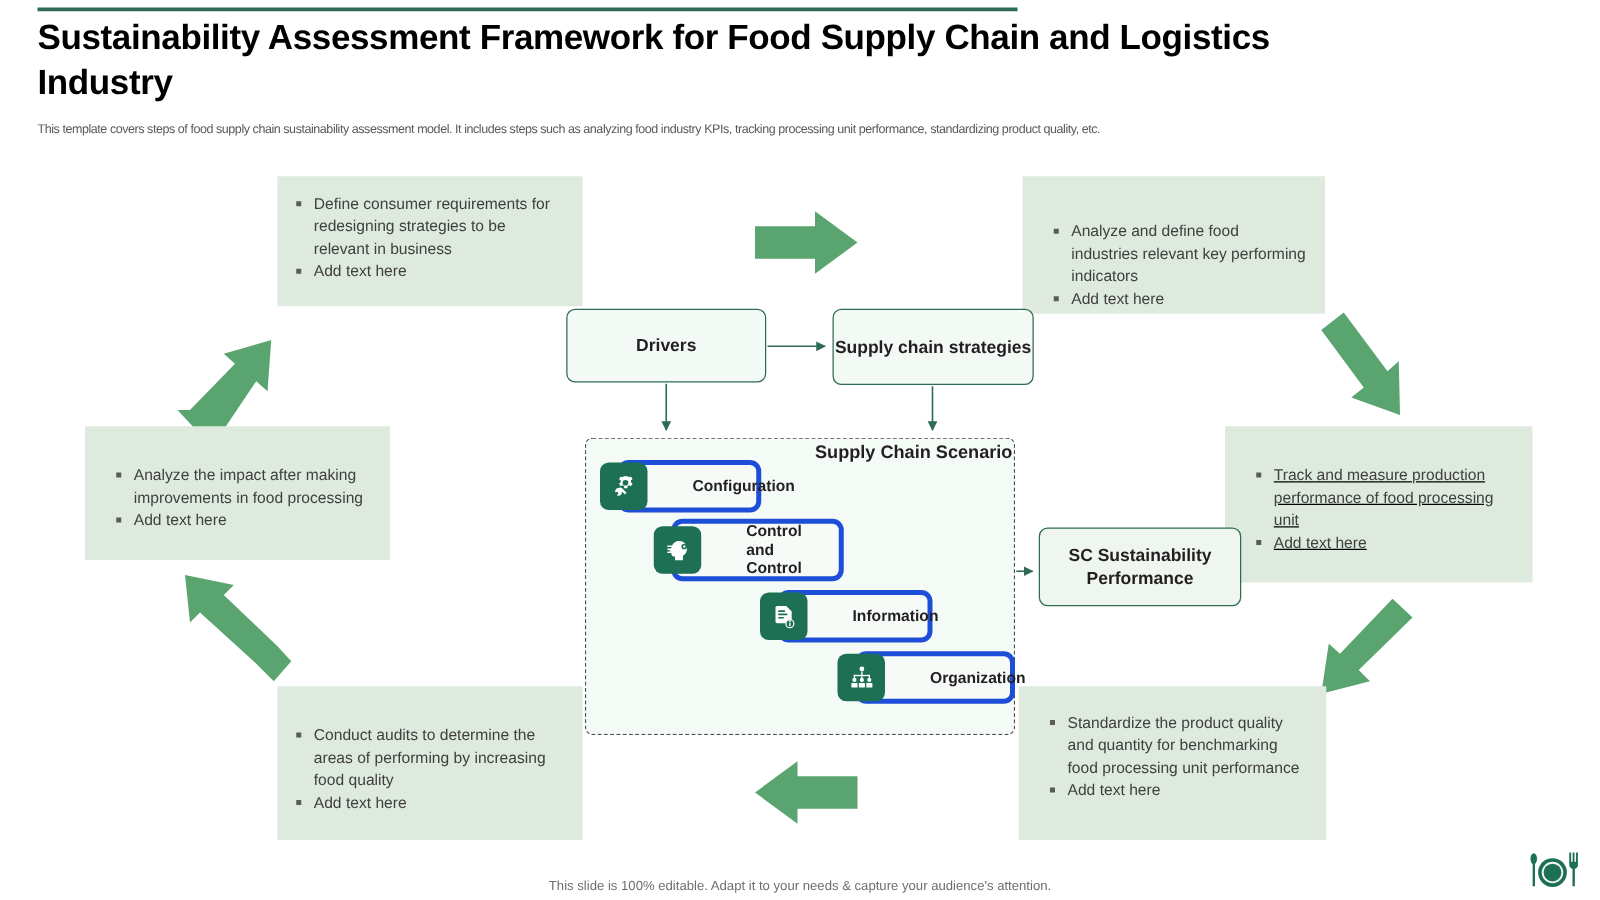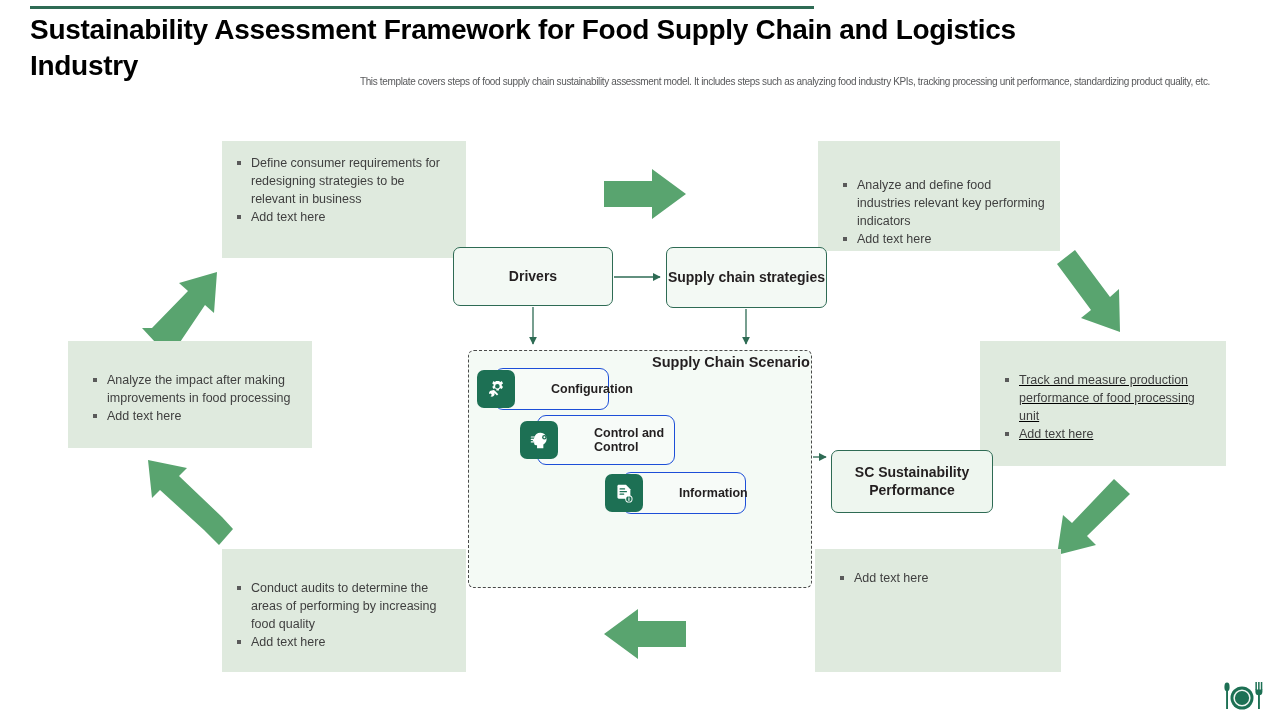--- a/index.html
+++ b/index.html
@@ -16,24 +16,23 @@
   .title-rule {
     position: absolute; left: 30px; top: 6px; width: 784px; height: 3px;
     background: #2e6b54;
   }
   .slide-title {
     position: absolute; left: 30px; top: 12px; width: 1020px;
     font-size: 28px; font-weight: bold; line-height: 1.28;
     color: #000000; letter-spacing: -0.3px;
   }
   .slide-subtitle {
-    position: absolute; left: 30px; top: 76px; width: 1180px;
+    position: absolute; left: 30px; top: 98px; width: 1180px;
     font-size: 10px; color: #58595b; letter-spacing: -0.35px;
     white-space: nowrap;
-    text-align: right;
   }
 
   
   .infobox {
     position: absolute;
     background: #dfeade;
     padding: 10px 14px 10px 12px;
   }
   .infobox ul { list-style: none; }
   .infobox li {
@@ -44,21 +43,21 @@
     color: #3f3f3f;
   }
   .infobox li::before {
     content: "";
     position: absolute;
     left: 3px; top: 7px;
     width: 4px; height: 4px;
     background: #5a5a5a;
   }
 
-  #box-tl { left: 222px; top: 141px; width: 244px; height: 117px; padding-top: 13px; }
+  #box-tl { left: 222px; top: 141px; width: 244px; height: 104px; padding-top: 13px; }
   #box-tr { left: 818px; top: 141px; width: 242px; height: 110px; padding-top: 35px; padding-left: 22px;}
   #box-ml { left: 68px; top: 341px; width: 244px; height: 107px; padding-top: 30px; padding-left: 22px;}
   #box-mr { left: 980px; top: 341px; width: 246px; height: 125px; padding-top: 30px; padding-left: 22px; text-decoration: underline;}
   #box-bl { left: 222px; top: 549px; width: 244px; height: 123px; padding-top: 30px; }
   #box-br { left: 815px; top: 549px; width: 246px; height: 123px; padding-top: 20px; padding-left: 22px;}
 
   
   .arrow-layer {
     position: absolute; left: 0; top: 0; width: 1280px; height: 720px;
     pointer-events: none;
@@ -71,21 +70,21 @@
     border: 1.4px solid #2e6b54;
     border-radius: 7px;
     display: flex; align-items: center; justify-content: center;
     text-align: center;
     font-size: 14px; font-weight: bold; color: #231f20;
     line-height: 1.25;
   }
   #flow-drivers   { left: 453px; top: 247px; width: 160px; height: 59px; }
   #flow-strategies{ left: 666px; top: 247px; width: 161px; height: 61px; }
   #flow-performance {
-    left: 831px; top: 450px; width: 162px; height: 63px;
+    left: 831px; top: 422px; width: 162px; height: 63px;
     background: #eef6ef;
   }
 
   
   #scenario-box {
     position: absolute;
     left: 468px; top: 350px; width: 344px; height: 238px;
     border: 1.5px dashed #4a4a4a;
     border-radius: 6px;
     background: #f4faf5;
@@ -93,21 +92,21 @@
   #scenario-title {
     position: absolute; left: 652px; top: 353px; width: 172px;
     text-align: left; font-size: 14.5px; font-weight: bold;
     color: #231f20; line-height: 1.25;
   }
 
   
   .step {
     position: absolute;
     background: #f7fbf8;
-    border: 1px solid #1d4ed8;
+    border: 4px solid #1d4ed8;
     border-radius: 9px;
     display: flex; align-items: center;
     font-size: 12.5px; font-weight: bold; color: #231f20;
     line-height: 1.2;
   }
   .step-label { padding-left: 56px; padding-right: 8px; }
   .step-icon {
     position: absolute;
     left: -18px; top: 50%; transform: translateY(-50%);
     width: 38px; height: 38px;
@@ -205,20 +204,21 @@
 
   <div class="infobox" id="box-bl">
     <ul>
       <li>Conduct audits to determine the areas of performing by increasing food quality</li>
       <li>Add text here</li>
     </ul>
   </div>
 
   <div class="infobox" id="box-br">
     <ul>
+      <li>Standardize the product quality and quantity for benchmarking food processing unit performance</li>
       <li>Add text here</li>
     </ul>
   </div>
 
   <div id="scenario-box"></div>
   <div id="scenario-title">Supply Chain Scenario</div>
 
   <svg class="connector-layer" viewBox="0 0 1280 720">
     <defs>
       <marker id="ah" markerWidth="7" markerHeight="7" refX="5.4" refY="3" orient="auto">
@@ -280,21 +280,41 @@
         <rect x="6.3" y="12" width="5.4" height="1.5" rx="0.6" fill="#1d7054"></rect>
         <circle cx="17" cy="18.2" r="4.2"></circle>
         <circle cx="17" cy="18.2" r="3.1" fill="#1d7054"></circle>
         <rect x="16.4" y="17.2" width="1.3" height="3.3" rx="0.5"></rect>
         <circle cx="17" cy="15.9" r="0.8"></circle>
       </svg>
     </span>
     <span class="step-label">Information</span>
   </div>
 
-
+  <div class="step" id="step-org">
+    <span class="step-icon">
+      <svg viewBox="0 0 24 24">
+        <circle cx="12" cy="3.6" r="2.2"></circle>
+        <rect x="11.4" y="5.8" width="1.2" height="3.4"></rect>
+        <rect x="4.6" y="9" width="14.8" height="1.2"></rect>
+        <rect x="4.6" y="9" width="1.2" height="3"></rect>
+        <rect x="11.4" y="9" width="1.2" height="3"></rect>
+        <rect x="18.2" y="9" width="1.2" height="3"></rect>
+        <circle cx="5.2" cy="13.6" r="1.9"></circle>
+        <circle cx="12" cy="13.6" r="1.9"></circle>
+        <circle cx="18.8" cy="13.6" r="1.9"></circle>
+        <rect x="2.4" y="16.4" width="5.6" height="4.2" rx="0.6"></rect>
+        <rect x="9.2" y="16.4" width="5.6" height="4.2" rx="0.6"></rect>
+        <rect x="16" y="16.4" width="5.6" height="4.2" rx="0.6"></rect>
+      </svg>
+    </span>
+    <span class="step-label">Organization</span>
+  </div>
+
+  <div class="footer-note">This slide is 100% editable. Adapt it to your needs &amp; capture your audience's attention.</div>
 
   <svg class="logo" viewBox="0 0 44 38">
     <ellipse cx="7" cy="9" rx="2.6" ry="4.4" fill="#1d7054"></ellipse>
     <rect x="6.1" y="11" width="1.9" height="20" fill="#1d7054"></rect>
     <circle cx="22" cy="20" r="11.5" fill="#1d7054"></circle>
     <circle cx="22" cy="20" r="8.6" fill="#f2f7f3"></circle>
     <circle cx="22" cy="20" r="7.1" fill="#1d7054"></circle>
     <rect x="35.4" y="4" width="1.5" height="8" fill="#1d7054"></rect>
     <rect x="38.1" y="4" width="1.5" height="8" fill="#1d7054"></rect>
     <rect x="40.8" y="4" width="1.5" height="8" fill="#1d7054"></rect>

